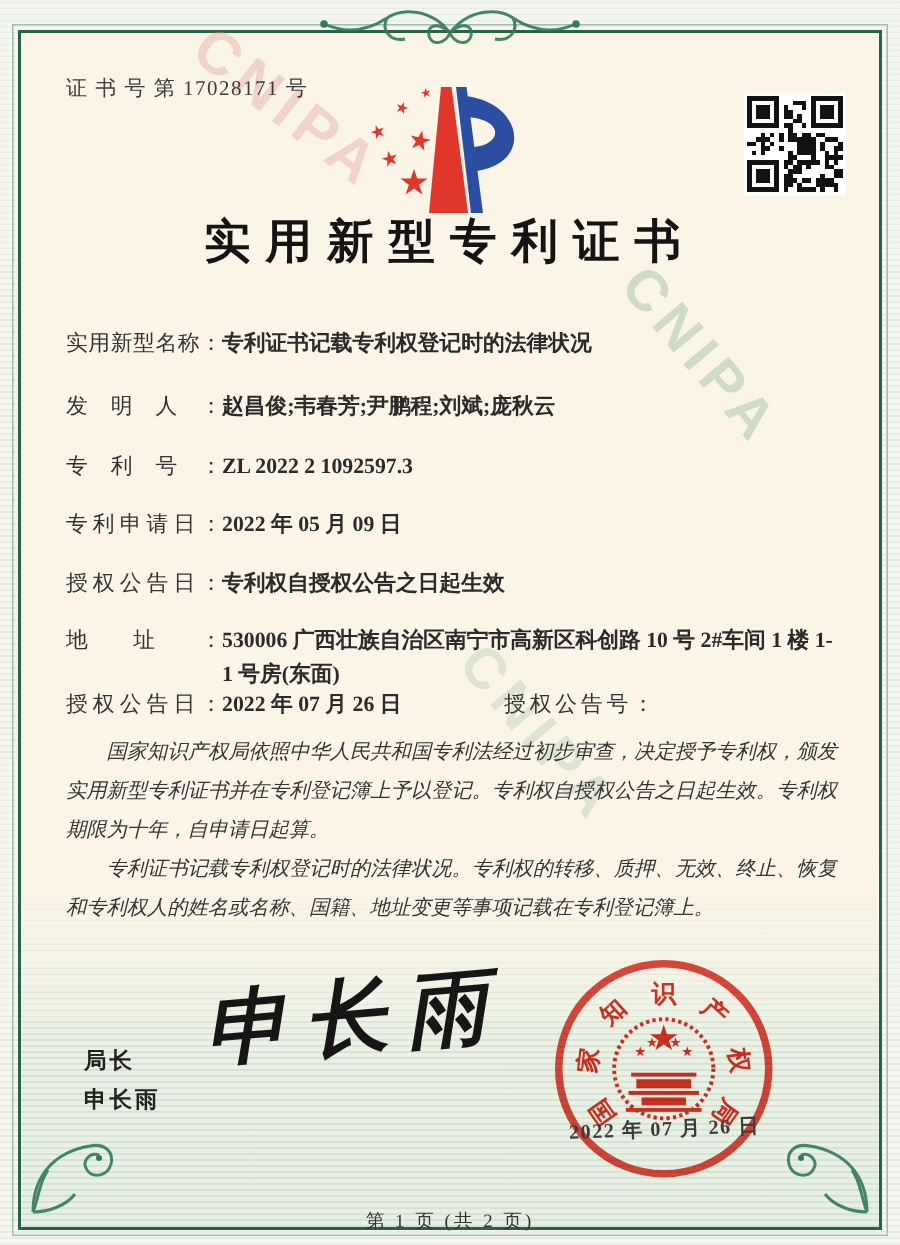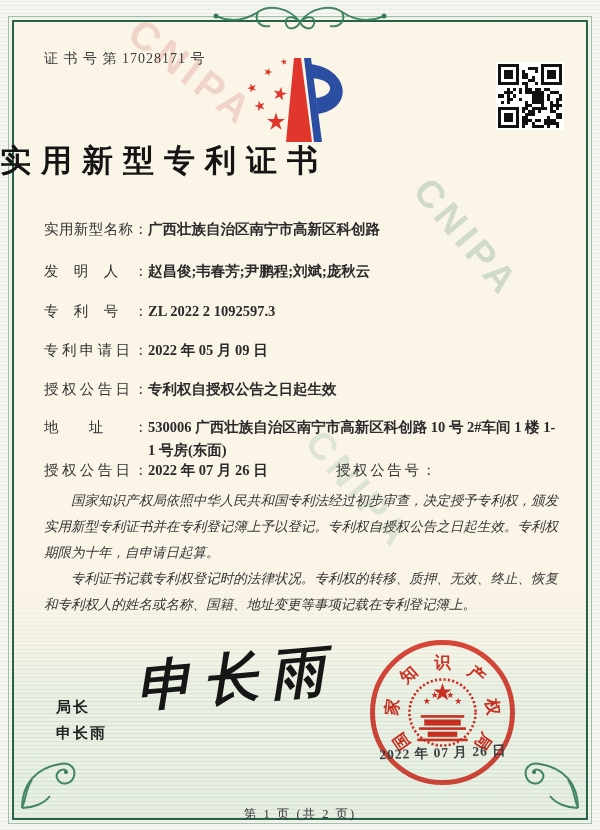--- a/index.html
+++ b/index.html
@@ -33,21 +33,21 @@
     font-family:"Liberation Sans","DejaVu Sans",sans-serif;pointer-events:none;
   }
   .wm-pink{left:118px;top:50px;font-size:40px;color:rgba(226,157,148,0.38);transform:rotate(38deg);}
   .wm-green1{left:396px;top:216px;font-size:38px;color:rgba(158,190,160,0.48);transform:rotate(50deg);}
   .wm-green2{left:288px;top:468px;font-size:38px;color:rgba(168,198,170,0.35);transform:rotate(50deg);}
   .cert-no{position:absolute;left:44px;top:50px;z-index:2;font-size:14px;letter-spacing:1px;color:#3b3b3b;}
   .logo{position:absolute;left:230px;top:54px;width:140px;height:92px;z-index:2;}
   .qr{position:absolute;left:496px;top:62px;width:68px;height:68px;z-index:2;background:#fff;padding:2px;box-sizing:border-box;}
   .qr svg{display:block;width:100%;height:100%;}
   .title{
-    position:absolute;left:0;right:0;top:140px;z-index:2;
+    position:absolute;left:0;right:0;top:140px;z-index:2;text-align:center;
     font-size:31px;font-weight:bold;letter-spacing:10px;color:#141414;
   }
   .frow{position:absolute;left:44px;width:514px;z-index:2;font-size:14.5px;color:#2e2e2e;line-height:23px;display:flex;}
   .flabel{
     display:inline-block;width:104px;flex:0 0 104px;
     text-align:justify;text-align-last:justify;font-weight:normal;color:#333;
   }
   .fvalue{flex:1;font-weight:bold;color:#2b2b2b;}
   .r1{top:218px}.r2{top:260px}.r3{top:300px}.r4{top:339px}.r5{top:378px}.r6{top:416px}.r7{top:459px}
   .pair1{display:flex;width:292px;flex:0 0 292px;}
@@ -285,21 +285,21 @@
           <rect x="16" y="20" width="1" height="1"></rect>
           <rect x="19" y="20" width="1" height="1"></rect>
         </g>
     </svg>
   </div>
 
   <div class="title">实用新型专利证书</div>
 
   <div class="frow r1">
     <span class="flabel">实用新型名称：</span>
-    <span class="fvalue">广西壮族自治区南宁市高新区科创路</span>
+    <span class="fvalue">专利证书记载专利权登记时的法律状况</span>
   </div>
   <div class="frow r2">
     <span class="flabel">发明人：</span>
     <span class="fvalue">赵昌俊;韦春芳;尹鹏程;刘斌;庞秋云</span>
   </div>
   <div class="frow r3">
     <span class="flabel">专利号：</span>
     <span class="fvalue">ZL 2022 2 1092597.3</span>
   </div>
   <div class="frow r4">

